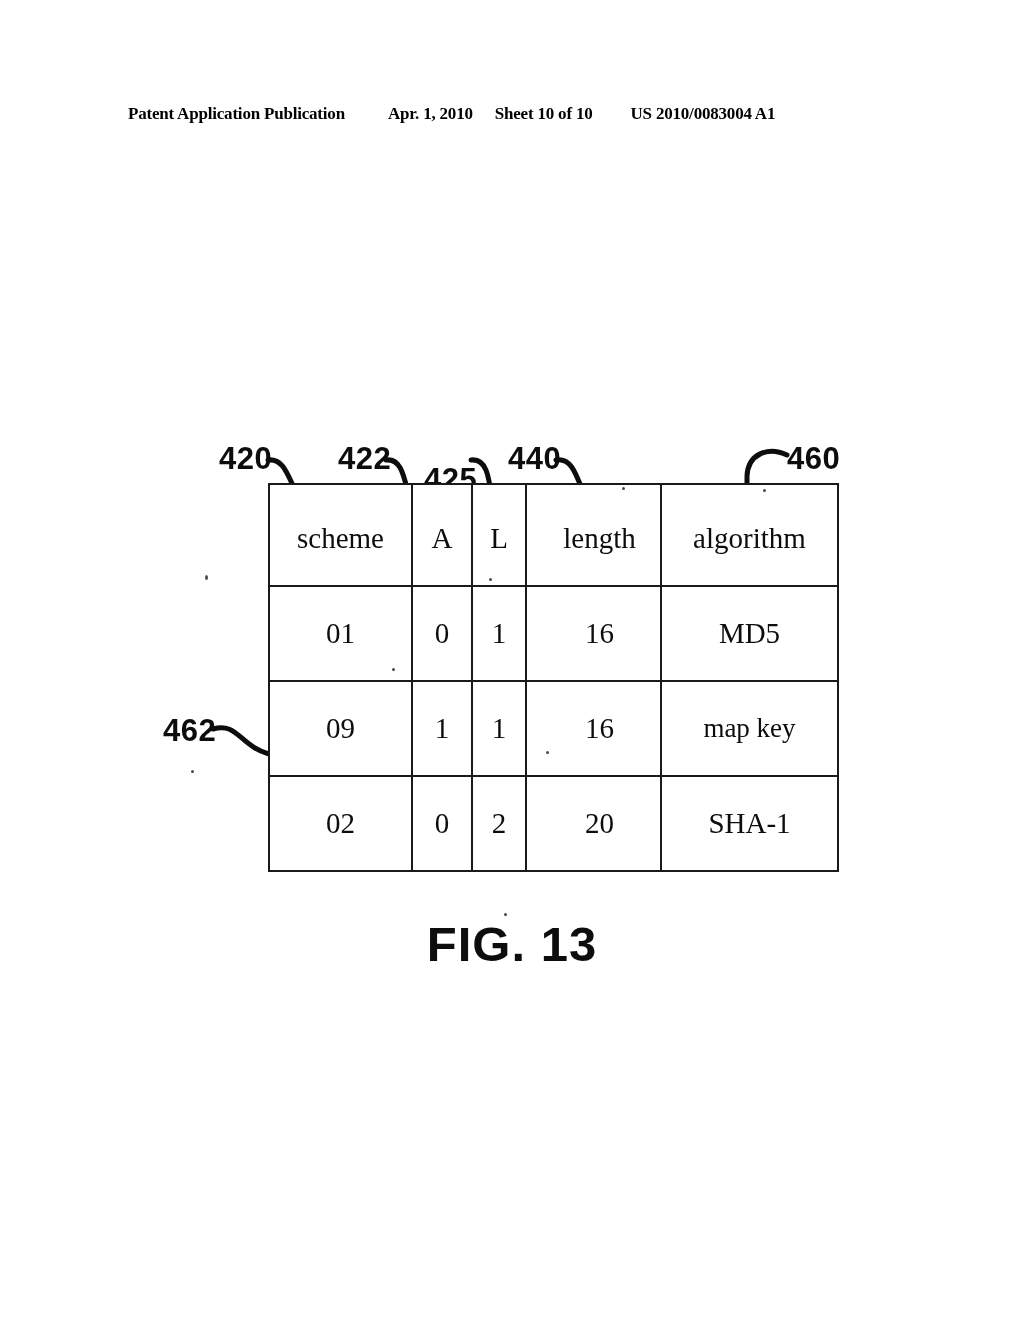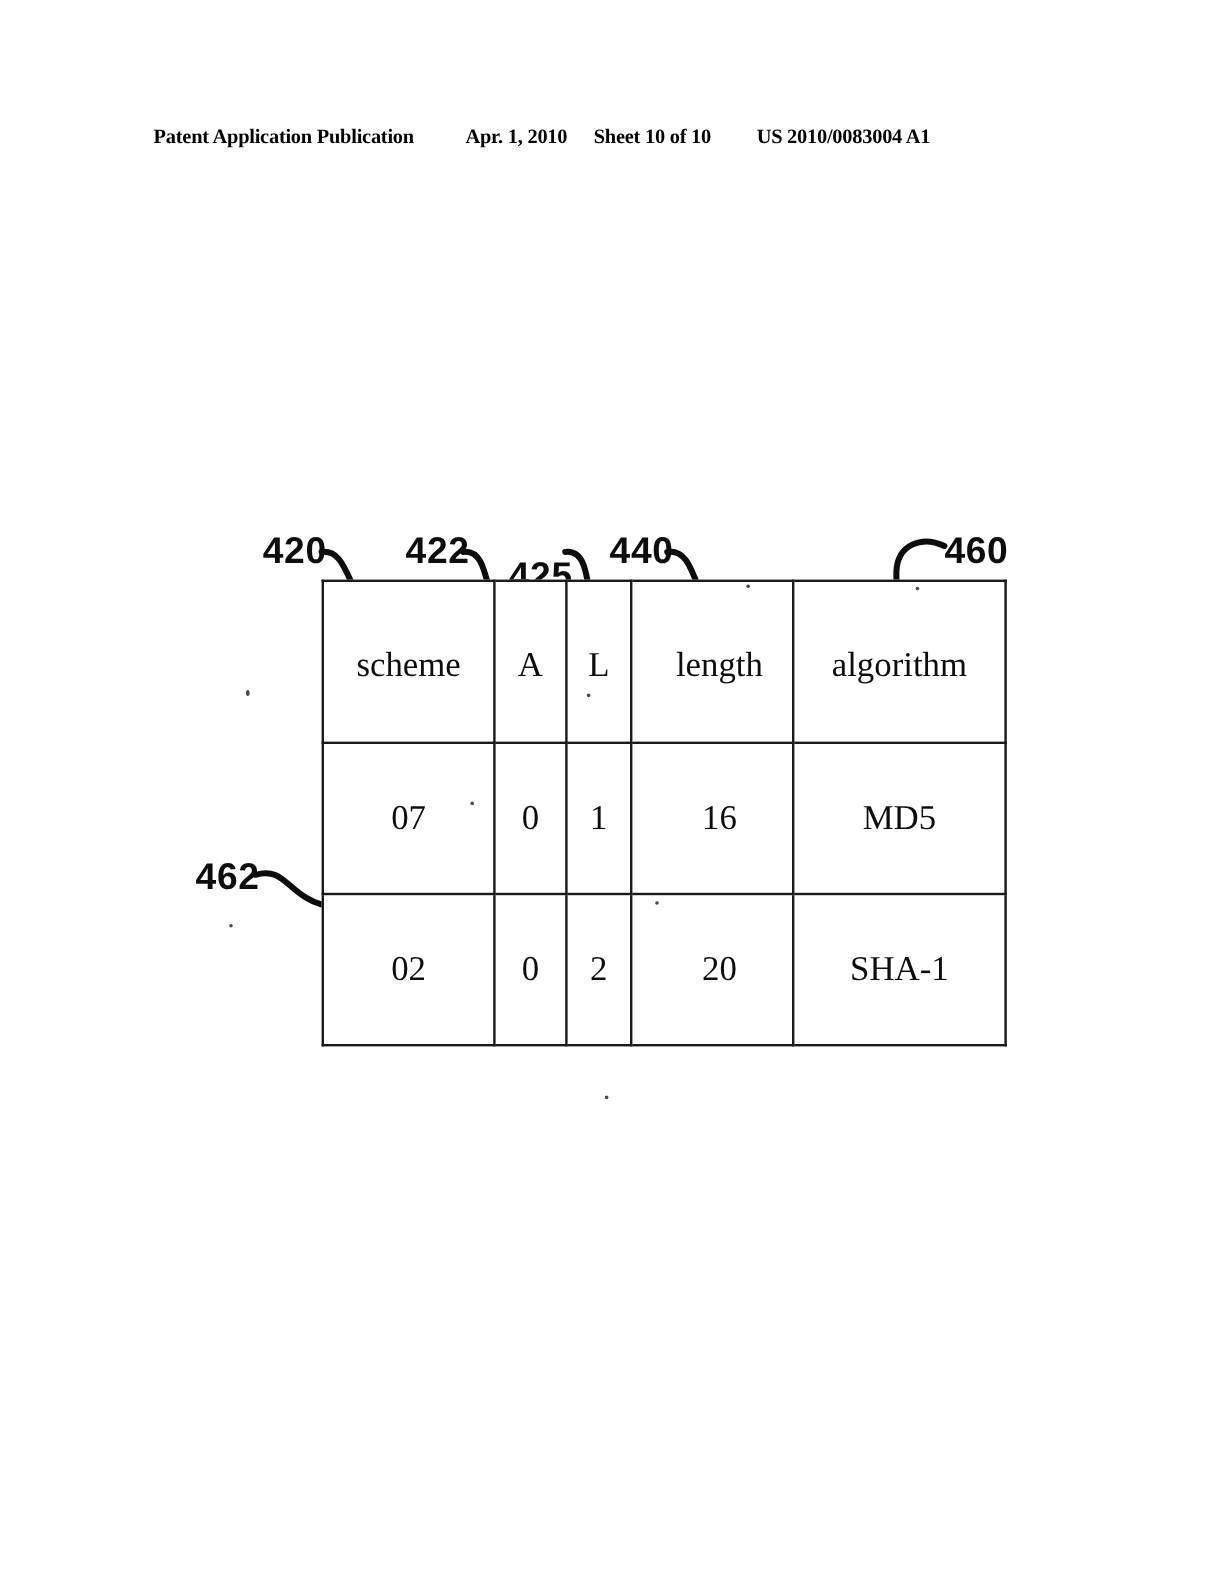--- a/index.html
+++ b/index.html
@@ -171,40 +171,48 @@
       <tr class="header-row">
         <td class="c-scheme">scheme</td>
         <td class="c-a">A</td>
         <td class="c-l">L</td>
         <td class="c-length">length</td>
         <td class="c-algorithm">algorithm</td>
       </tr>
 
 
       <tr>
-        <td class="c-scheme">07</td>
+        <td class="c-scheme">01</td>
         <td class="c-a">0</td>
         <td class="c-l">1</td>
         <td class="c-length">16</td>
         <td class="c-algorithm">MD5</td>
       </tr>
 
+      <tr>
+        <td class="c-scheme">09</td>
+        <td class="c-a">1</td>
+        <td class="c-l">1</td>
+        <td class="c-length">16</td>
+        <td class="c-algorithm algo-small">map key</td>
+      </tr>
 
       <tr>
         <td class="c-scheme">02</td>
         <td class="c-a">0</td>
         <td class="c-l">2</td>
         <td class="c-length">20</td>
         <td class="c-algorithm">SHA-1</td>
       </tr>
     </tbody>
   </table>
 
   <div class="speckle" style="left:205px; top:575px; width:3px; height:5px;"></div>
   <div class="speckle" style="left:191px; top:770px; width:3px; height:3px;"></div>
   <div class="speckle" style="left:622px; top:487px; width:3px; height:3px;"></div>
   <div class="speckle" style="left:763px; top:489px; width:3px; height:3px;"></div>
   <div class="speckle" style="left:489px; top:578px; width:3px; height:3px;"></div>
   <div class="speckle" style="left:392px; top:668px; width:3px; height:3px;"></div>
   <div class="speckle" style="left:546px; top:751px; width:3px; height:3px;"></div>
   <div class="speckle" style="left:504px; top:913px; width:3px; height:3px;"></div>
 
+  <div class="fig-caption">FIG. 13</div>
 </div>
 
 </body></html>

